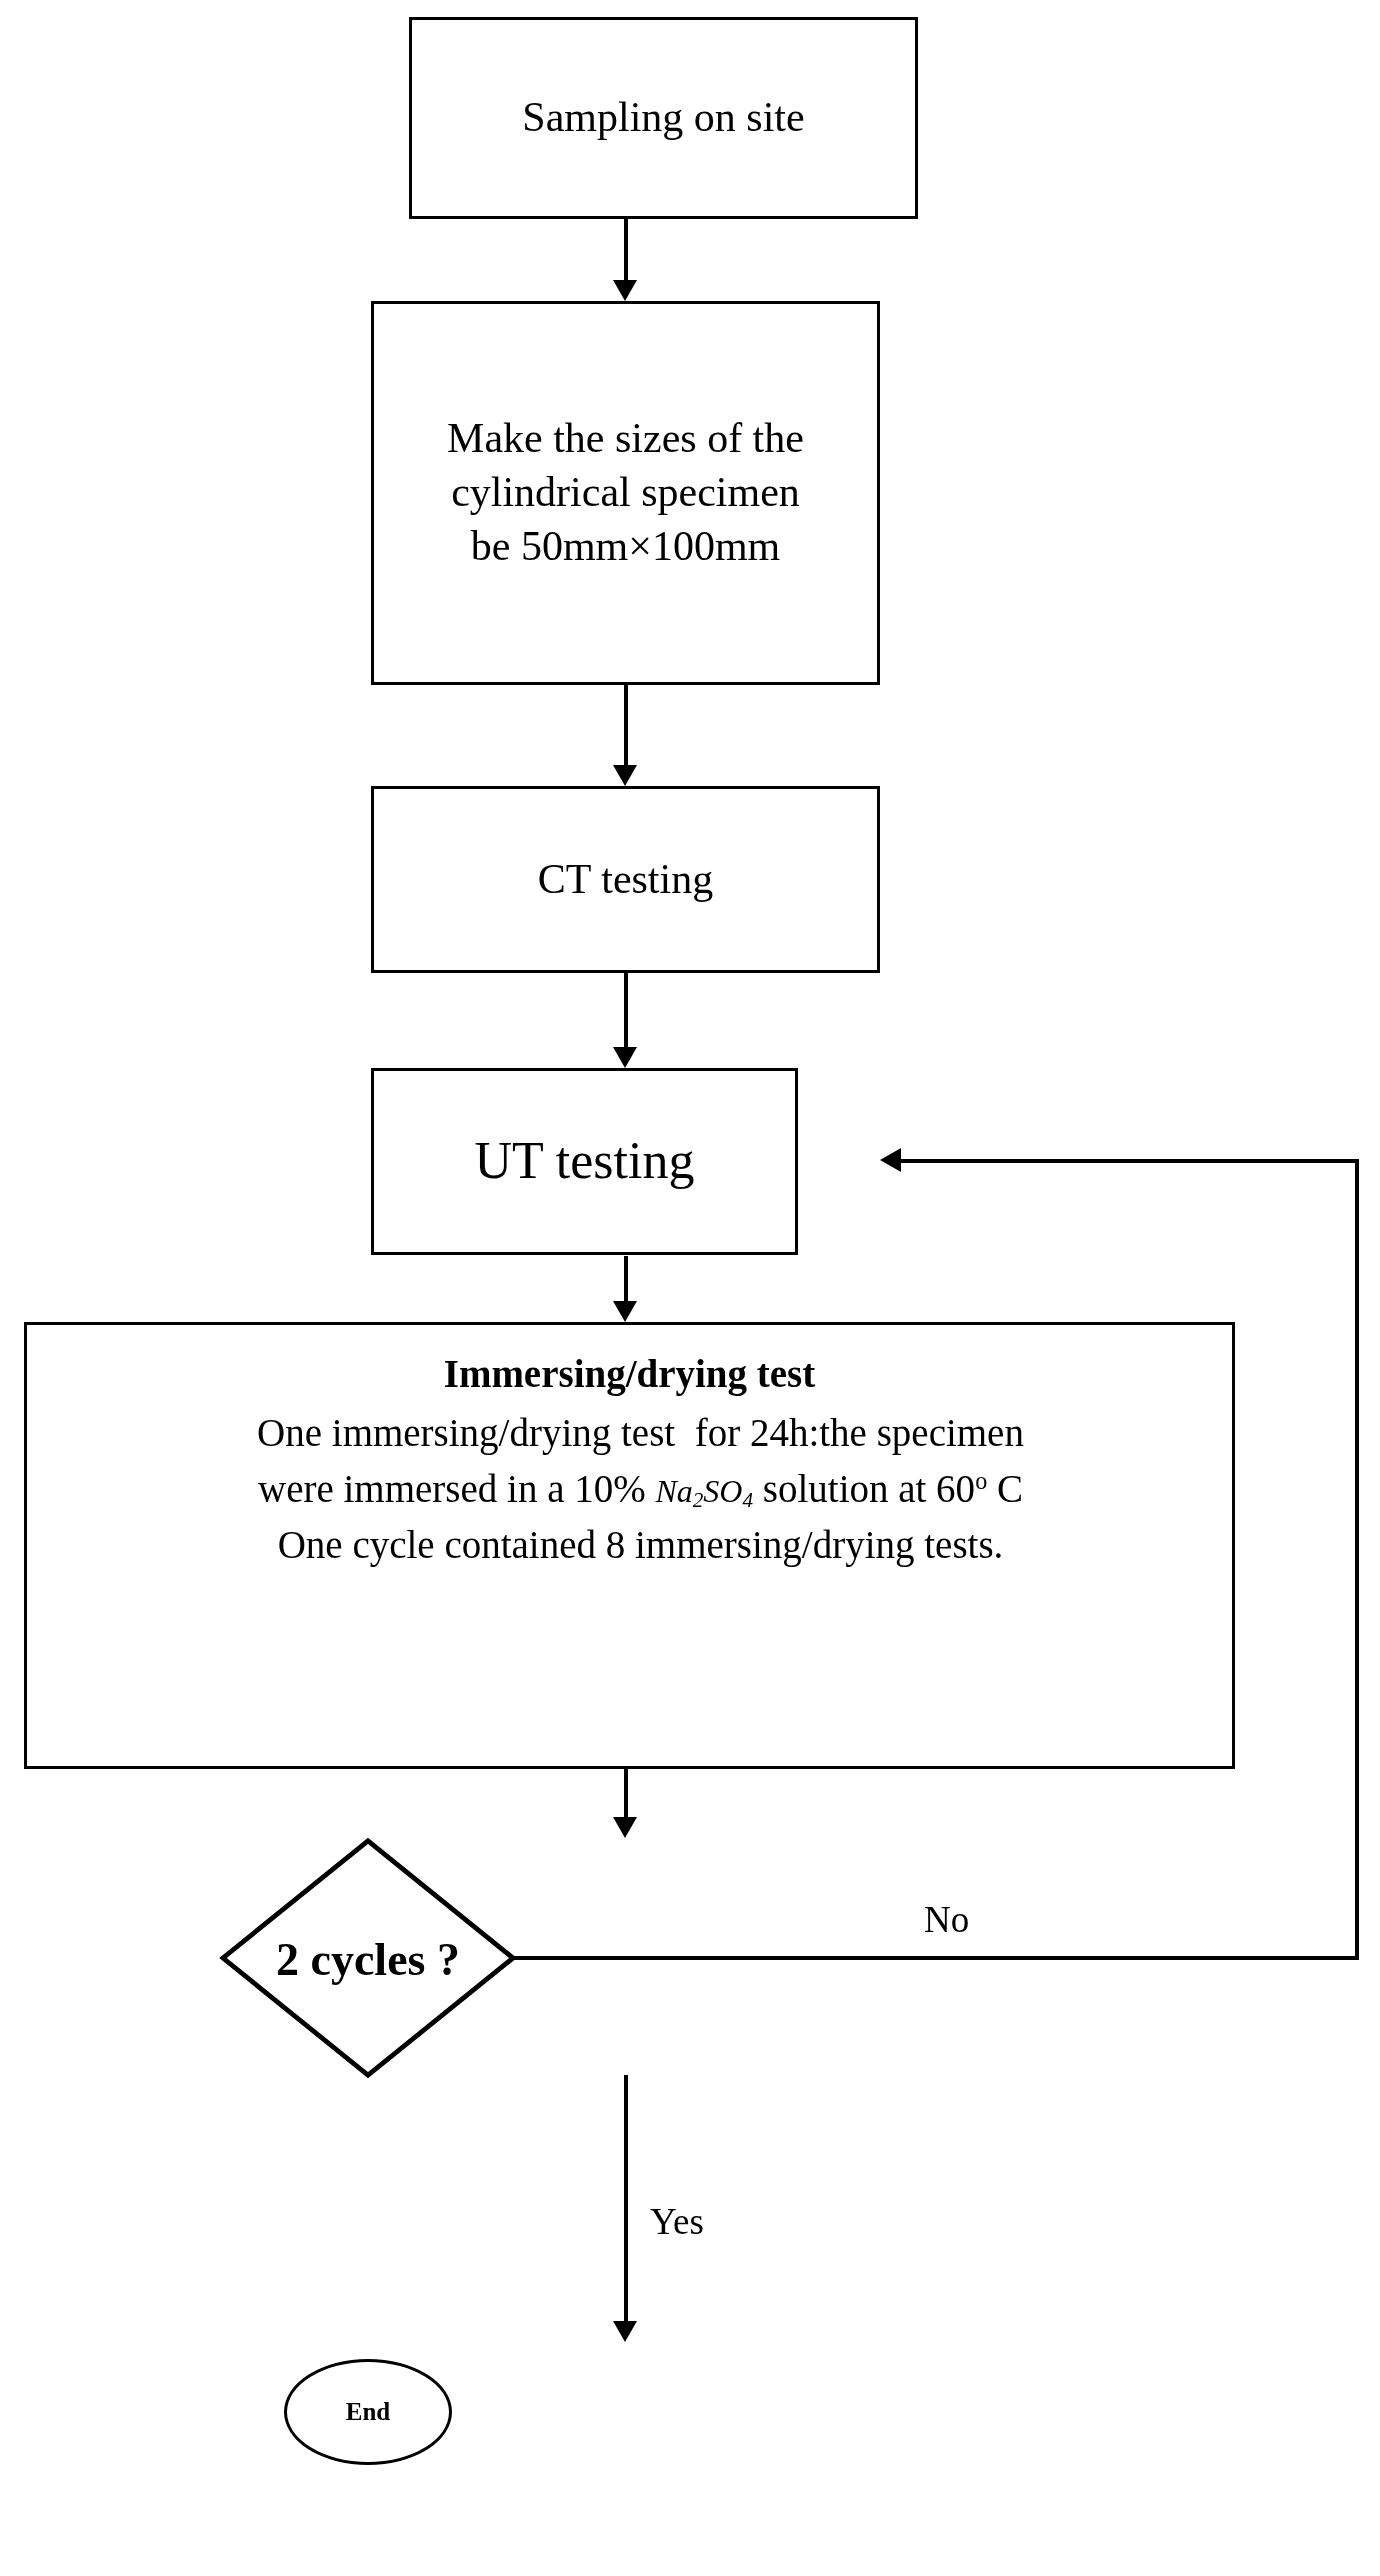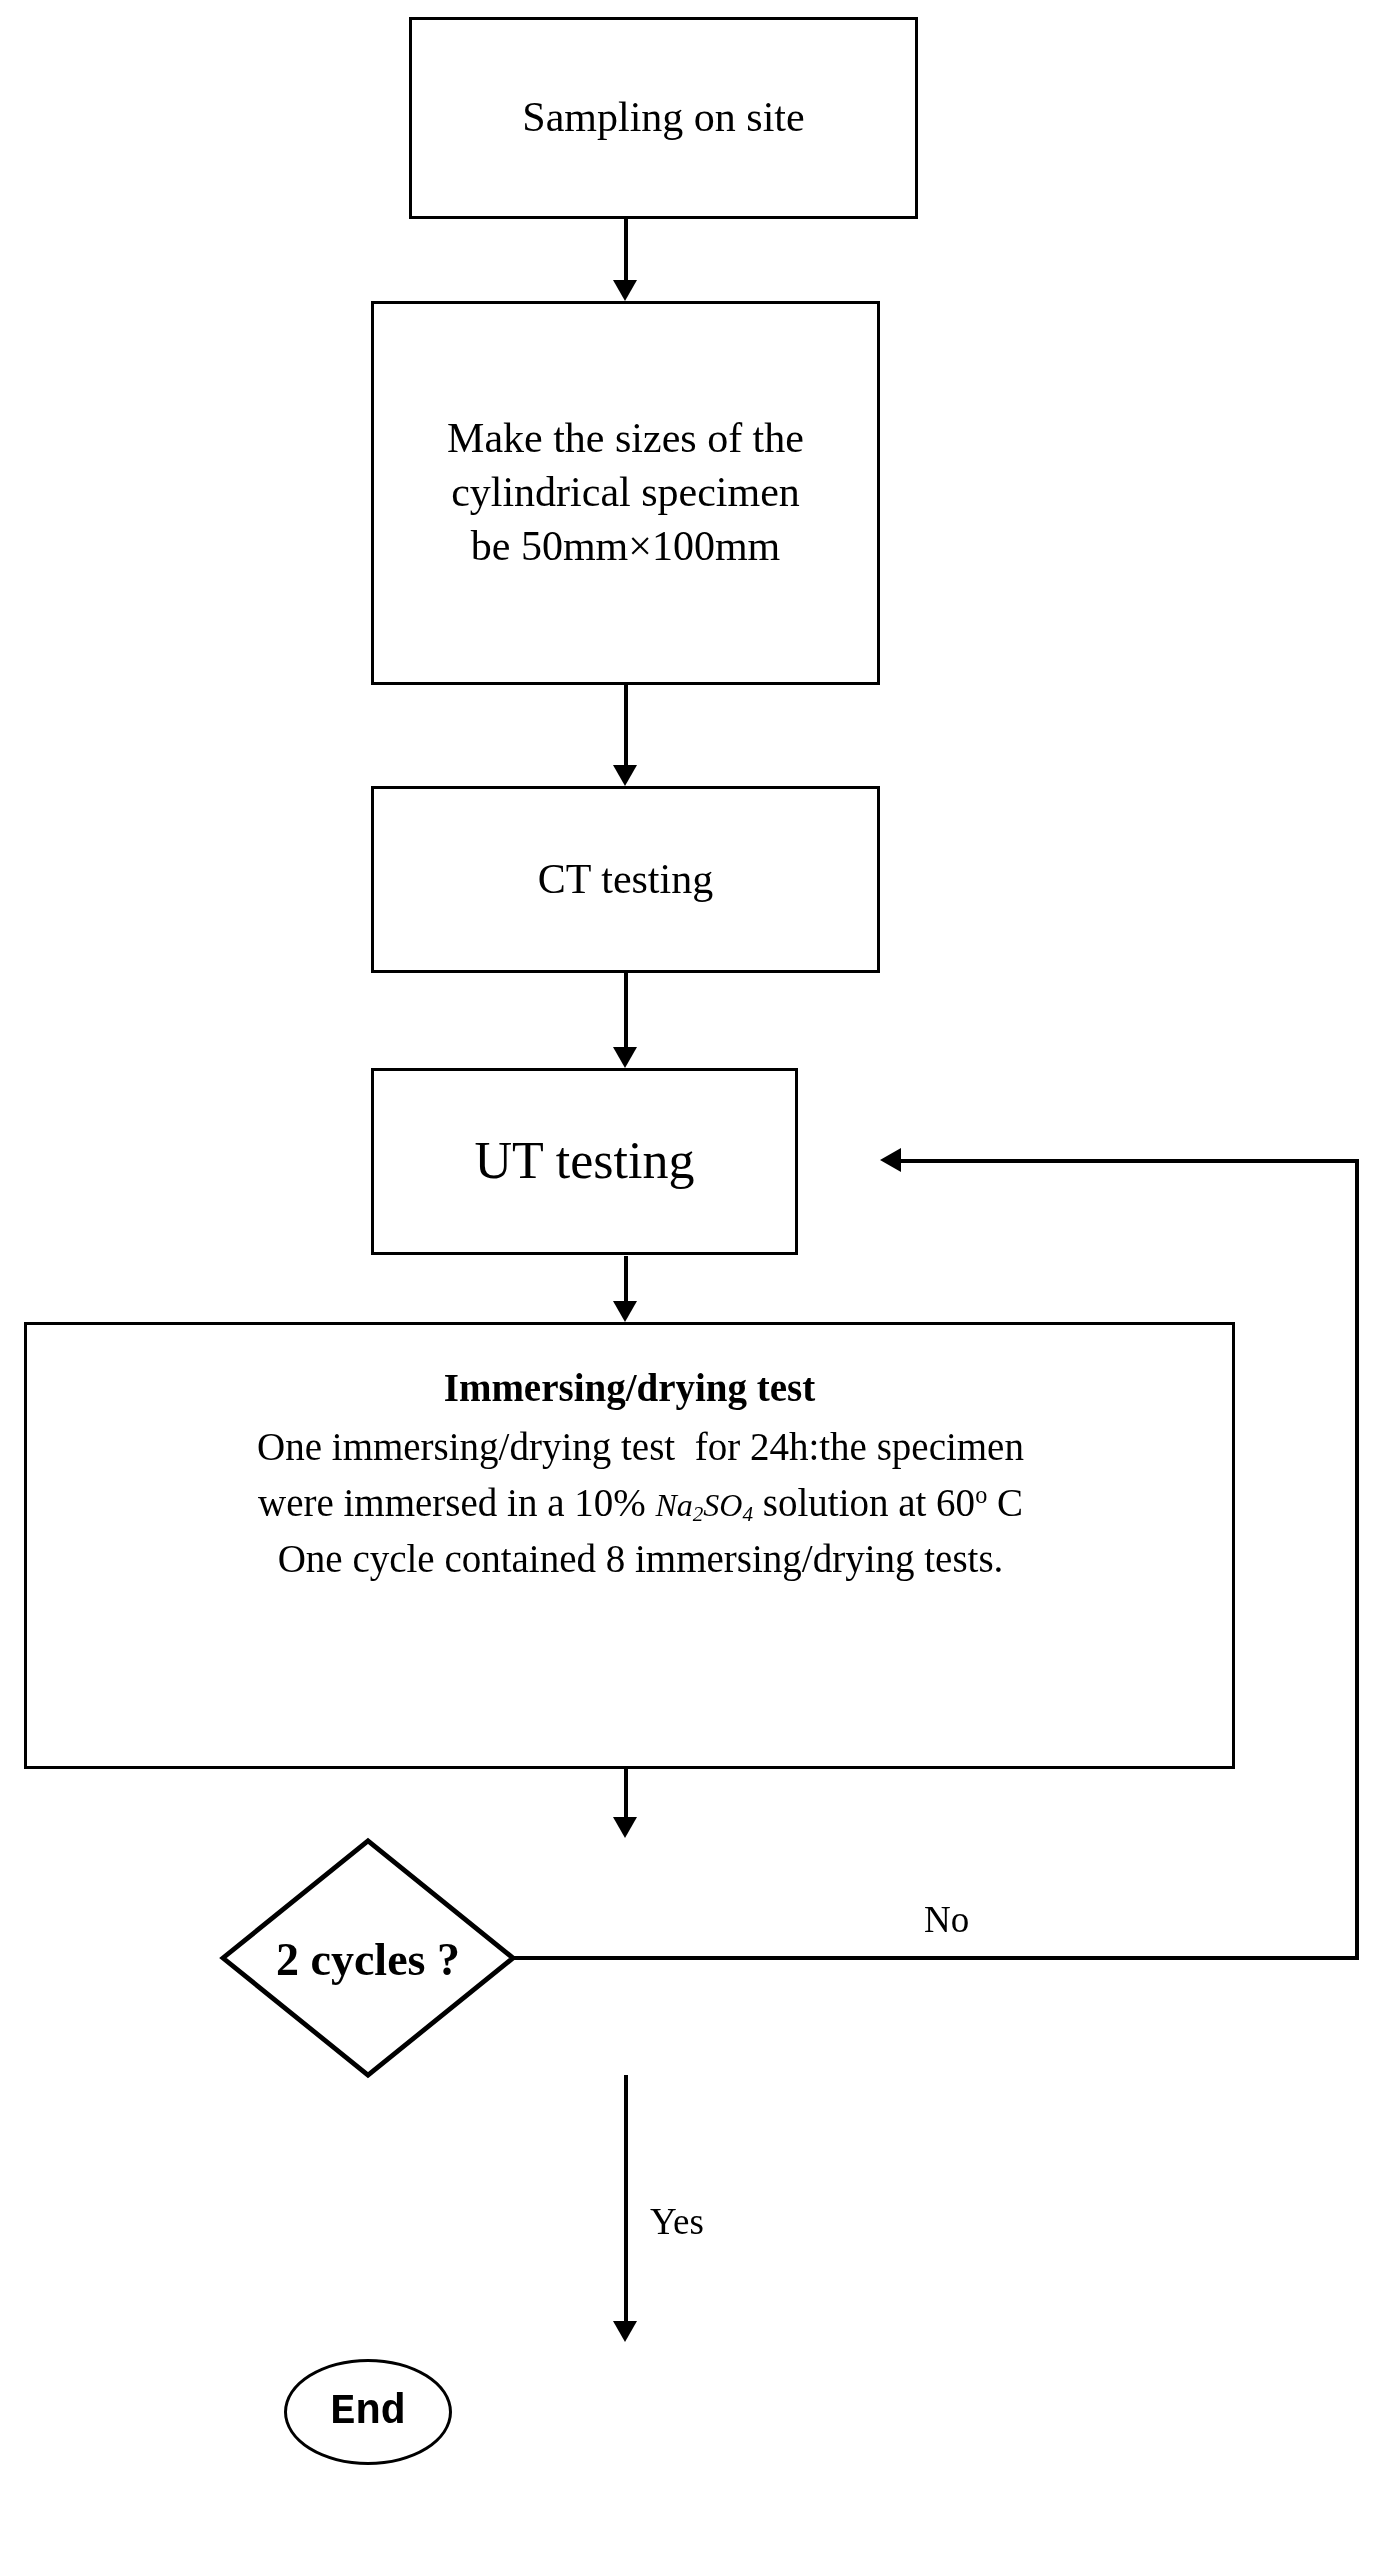--- a/index.html
+++ b/index.html
@@ -56,21 +56,21 @@
   #box-ut {
     left: 371px;  top: 1068px;
     width: 427px; height: 187px;
     font-size: 52px;
   }
   #box-immersing {
     left: 24px;   top: 1322px;
     width: 1211px; height: 447px;
     font-size: 39px;
     display: block;
-    padding-top: 35px;
+    padding-top: 21px;
   }
   #box-immersing .imm-title {
     display: block;
     font-weight: bold;
     font-size: 39px;
     text-align: center;
     margin-bottom: 3.8px;
     line-height: 1.42;
   }
   #box-immersing .imm-line {
@@ -113,24 +113,23 @@
   #oval-end {
     position: absolute;
     left: 284px;  top: 2359px;
     width: 168px; height: 106px;
     border: 3.8px solid #000000;
     border-radius: 50%;
     background: #ffffff;
     display: flex;
     align-items: center;
     justify-content: center;
-    font-size: 42px;
+    font-size: 25px;
     font-weight: bold;
     box-sizing: border-box;
-    font-family: Liberation Mono, monospace;
   }
 
   
   .conn-line {
     position: absolute;
     background: #000000;
   }
   .v-line { width: 3.8px; }
   .h-line { height: 3.8px; }
 

